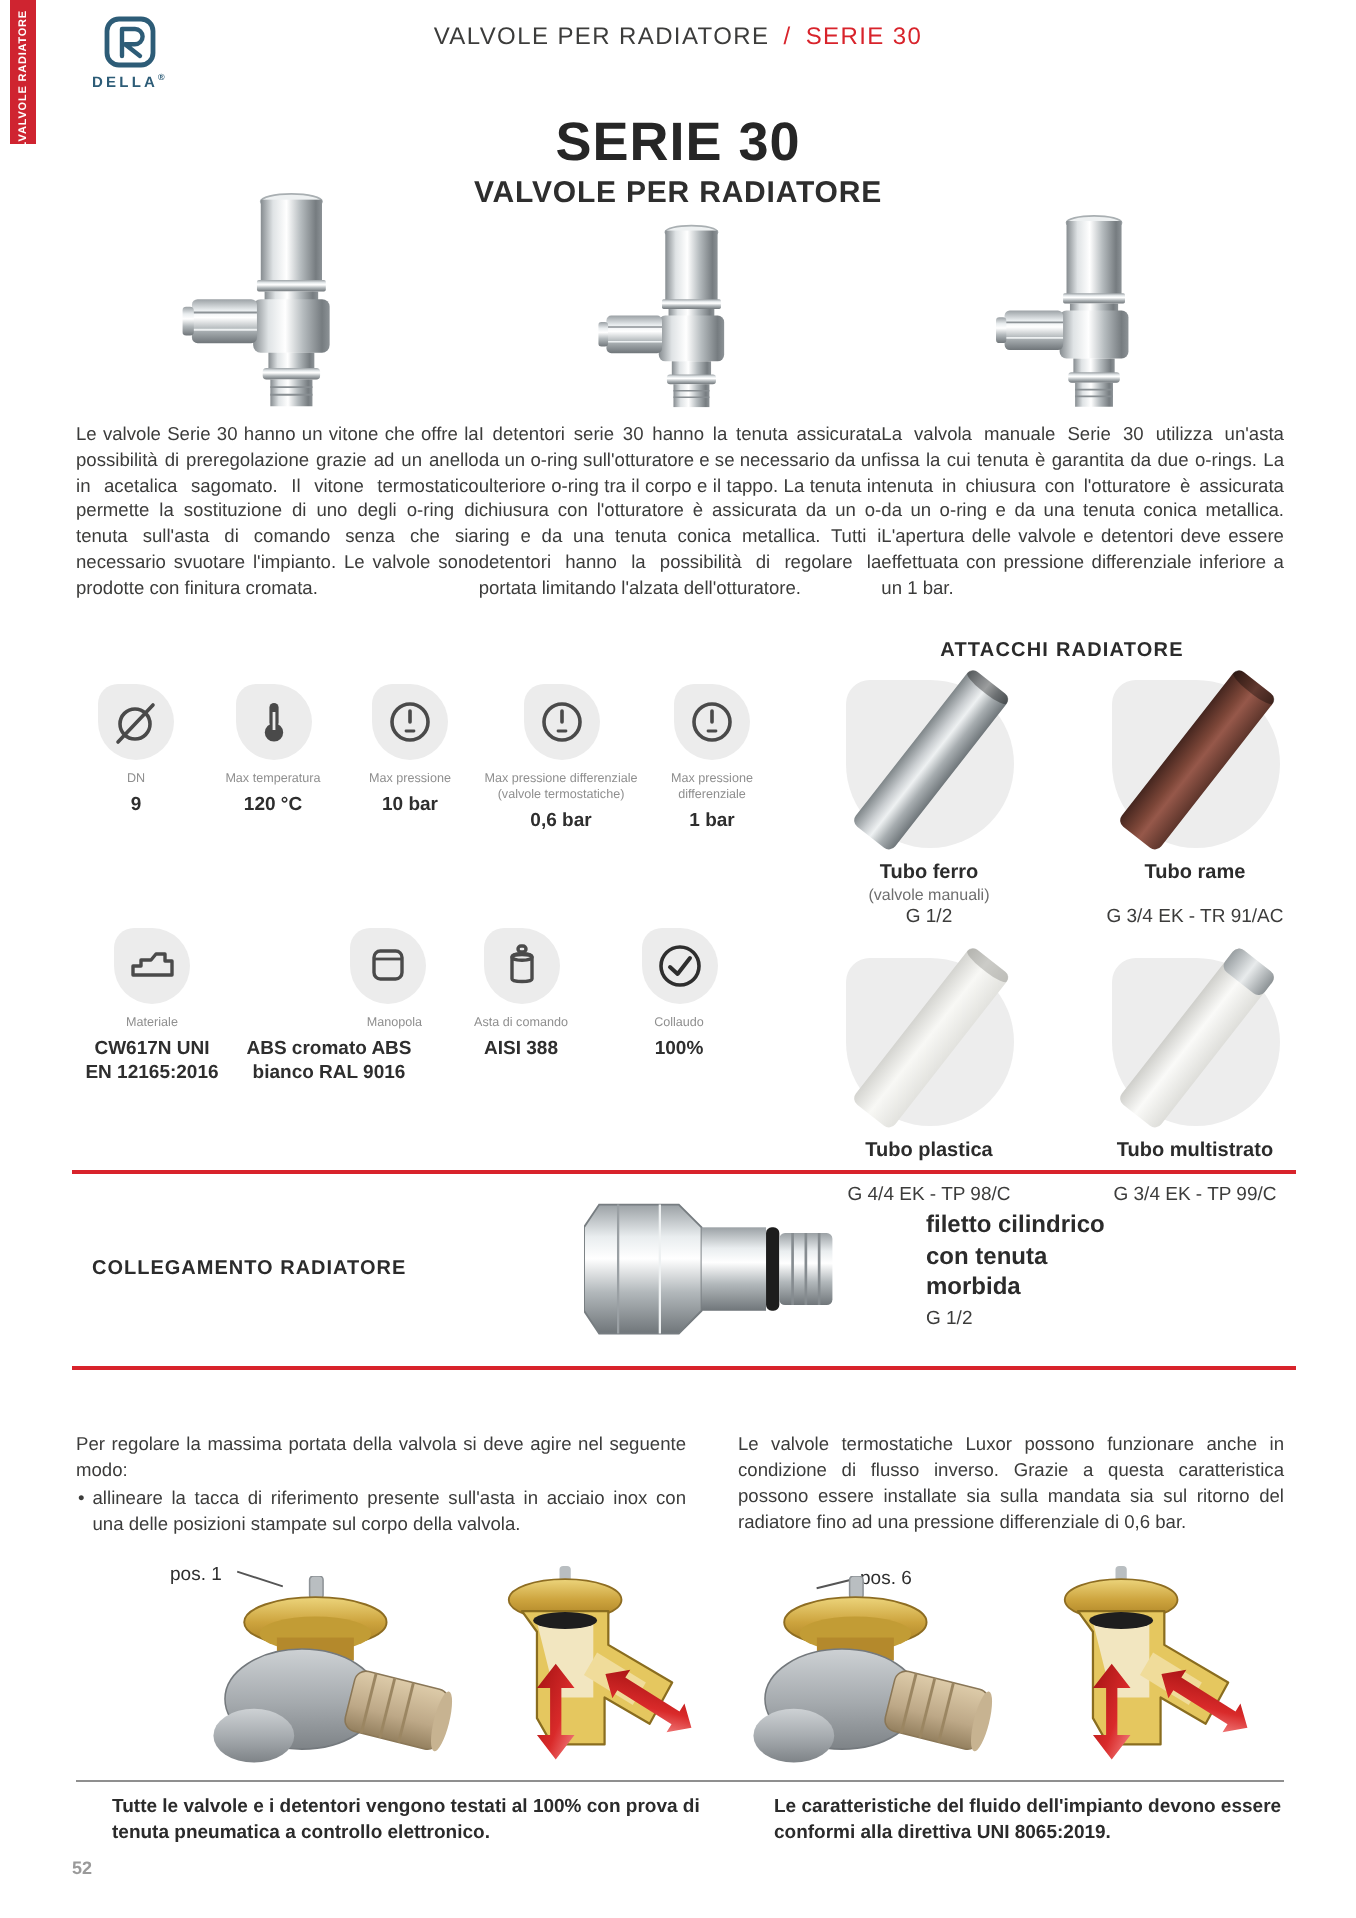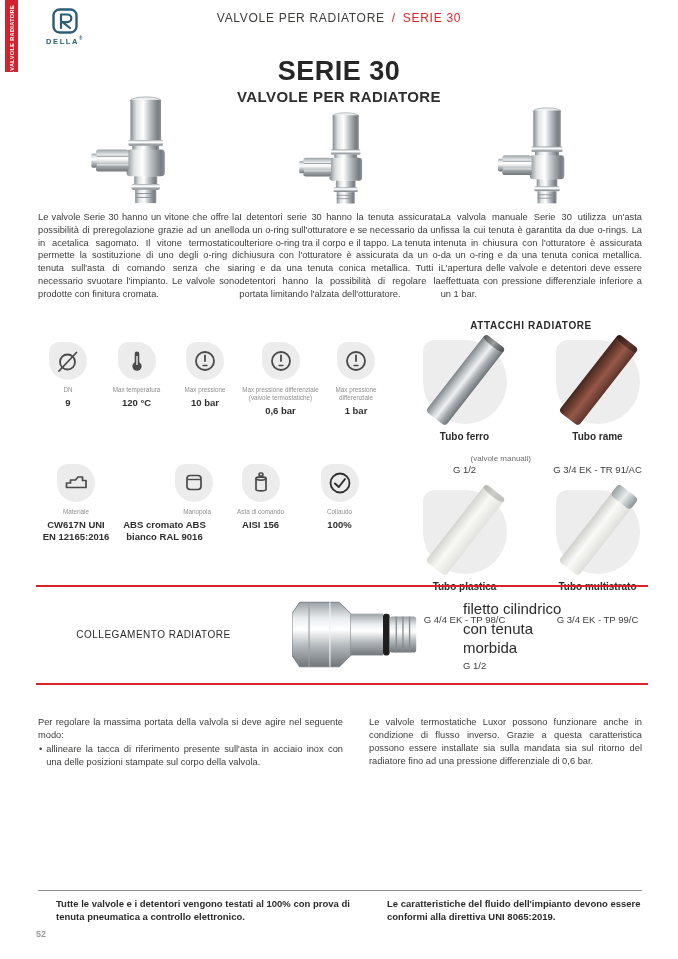--- a/index.html
+++ b/index.html
@@ -67,32 +67,32 @@
         transform:rotate(38deg);transform-origin:50% 50%;}
   .pipe::before{content:"";position:absolute;left:0;top:0;width:100%;height:6px;
         border-radius:4px 4px 50% 50%;background:rgba(0,0,0,.35);}
   .pipe.iron{background:linear-gradient(90deg,#7f8689,#c9cdd0 30%,#eef1f2 48%,#a7adb0 72%,#6f767a);}
   .pipe.copper{background:linear-gradient(90deg,#45261f,#7c4638 38%,#96584a 55%,#5d352b);}
   .pipe.plastic{background:linear-gradient(90deg,#d4d4d0,#f8f8f5 45%,#e2e2de);}
   .pipe.plastic::before{background:rgba(120,120,115,.35);}
   .pipe.multi{background:linear-gradient(90deg,#cfcfcb,#fafaf8 45%,#dededa);}
   .pipe.multi::before{background:linear-gradient(90deg,#9aa0a3,#e8ebec,#8d9396);height:14px;border-radius:4px;}
   .aname{font-size:10px;font-weight:bold;margin-top:7px;color:#2b2b2b;}
-  .anote{font-size:8px;color:#6f6f6f;margin-top:12px;min-height:9px;text-align:right;}
+  .anote{font-size:8px;color:#6f6f6f;margin-top:1px;min-height:9px;}
   .acode{font-size:9.5px;margin-top:1px;color:#3c3c3b;}
 
   
   .colleg{position:absolute;top:585px;left:36px;width:612px;height:100px;
           border-top:2px solid #d8232b;border-bottom:2px solid #d8232b;
           display:flex;align-items:center;box-sizing:border-box;}
-  .clabel{flex:0 0 225px;text-align:center;font-size:10px;font-weight:normal;
+  .clabel{flex:0 0 225px;text-align:left;font-size:10px;font-weight:bold;
           letter-spacing:.5px;line-height:1.6;color:#2b2b2b;padding-left:10px;box-sizing:border-box;}
   .cimg{flex:0 0 190px;display:flex;justify-content:center;}
   .cdetail{margin-left:12px;width:110px;}
-  .cdetail .d1{font-size:15px;font-weight:normal;line-height:1.3;color:#2b2b2b;}
+  .cdetail .d1{font-size:12px;font-weight:bold;line-height:1.3;color:#2b2b2b;}
   .cdetail .d2{font-size:9.5px;margin-top:2px;}
 
   
   #reg-head{position:absolute;top:697px;left:0;right:0;font-size:10.5px;}
   .reg-cols{position:absolute;top:716px;left:38px;width:604px;display:flex;gap:26px;}
   .reg-cols .rc{font-size:9.3px;line-height:1.4;text-align:justify;}
   .reg-cols .rc1{flex:0 0 305px;}
   .reg-cols .rc2{flex:1;}
   .bullet{display:flex;margin-top:1px;}
   .bullet .b{margin:0 4px 0 1px;}
@@ -355,21 +355,21 @@
     </div>
     <div class="tcell">
       <div class="squircle">
         <svg width="26" height="26" viewBox="0 0 26 26" fill="none" stroke="#4a4a4a" stroke-width="1.7">
           <rect x="11" y="3" width="4" height="3" rx="1.5"></rect>
           <path d="M8,8.5 c0,-1.7 10,-1.7 10,0 v11 c0,1.7 -10,1.7 -10,0 z"></path>
           <ellipse cx="13" cy="8.5" rx="5" ry="1.6"></ellipse>
         </svg>
       </div>
       <div class="tlabel">Asta di comando</div>
-      <div class="tvalue">AISI 156</div>
+      <div class="tvalue">AISI 388</div>
     </div>
     <div class="tcell">
       <div class="squircle">
         <svg width="26" height="26" viewBox="0 0 26 26" fill="none" stroke="#2e2e2e" stroke-width="2" stroke-linecap="round" stroke-linejoin="round">
           <circle cx="13" cy="13" r="9.5" stroke-width="1.8"></circle>
             <polyline points="8,13.5 11.8,17 18,9"></polyline>
         </svg>
       </div>
       <div class="tlabel">Collaudo</div>
       <div class="tvalue">100%</div>
@@ -428,20 +428,46 @@
     <div class="rc rc1">
       <div>Per regolare la massima portata della valvola si deve agire nel seguente modo:</div>
       <div class="bullet">
         <span class="b"></span>
         <span>allineare la tacca di riferimento presente sull'asta in acciaio inox con una delle posizioni stampate sul corpo della valvola.</span>
       </div>
     </div>
     <div class="rc rc2">Le valvole termostatiche Luxor possono funzionare anche in condizione di flusso inverso. Grazie a questa caratteristica possono essere installate sia sulla mandata sia sul ritorno del radiatore fino ad una pressione differenziale di 0,6 bar.</div>
   </div>
 
+  <div class="illus">
+    <div class="pos-label" style="left:45px;top:2px;">pos. 1</div>
+    <div class="leader" style="left:78px;top:9px;width:24px;transform:rotate(18deg);"></div>
+    <div class="fig" style="left:55px;top:8px;">
+      <svg width="135" height="101" viewBox="0 0 140 105">
+          <use href="#solidValve"></use>
+        </svg>
+    </div>
+    <div class="fig" style="left:200px;top:3px;">
+      <svg width="118" height="108" viewBox="0 0 125 115">
+          <use href="#cutValve"></use>
+        </svg>
+    </div>
+    <div class="pos-label" style="left:390px;top:4px;">pos. 6</div>
+    <div class="leader" style="left:368px;top:11px;width:22px;transform:rotate(-14deg);"></div>
+    <div class="fig" style="left:325px;top:8px;">
+      <svg width="135" height="101" viewBox="0 0 140 105">
+          <use href="#solidValve"></use>
+        </svg>
+    </div>
+    <div class="fig" style="left:478px;top:3px;">
+      <svg width="118" height="108" viewBox="0 0 125 115">
+          <use href="#cutValve"></use>
+        </svg>
+    </div>
+  </div>
 
   <div class="foot-line"></div>
   <div class="foot-notes">
     <div class="fn1">Tutte le valvole e i detentori vengono testati al 100% con prova di tenuta pneumatica a controllo elettronico.</div>
     <div class="fn2">Le caratteristiche del fluido dell'impianto devono essere conformi alla direttiva UNI 8065:2019.</div>
   </div>
   <div class="page-num">52</div>
 
 </div>
 

